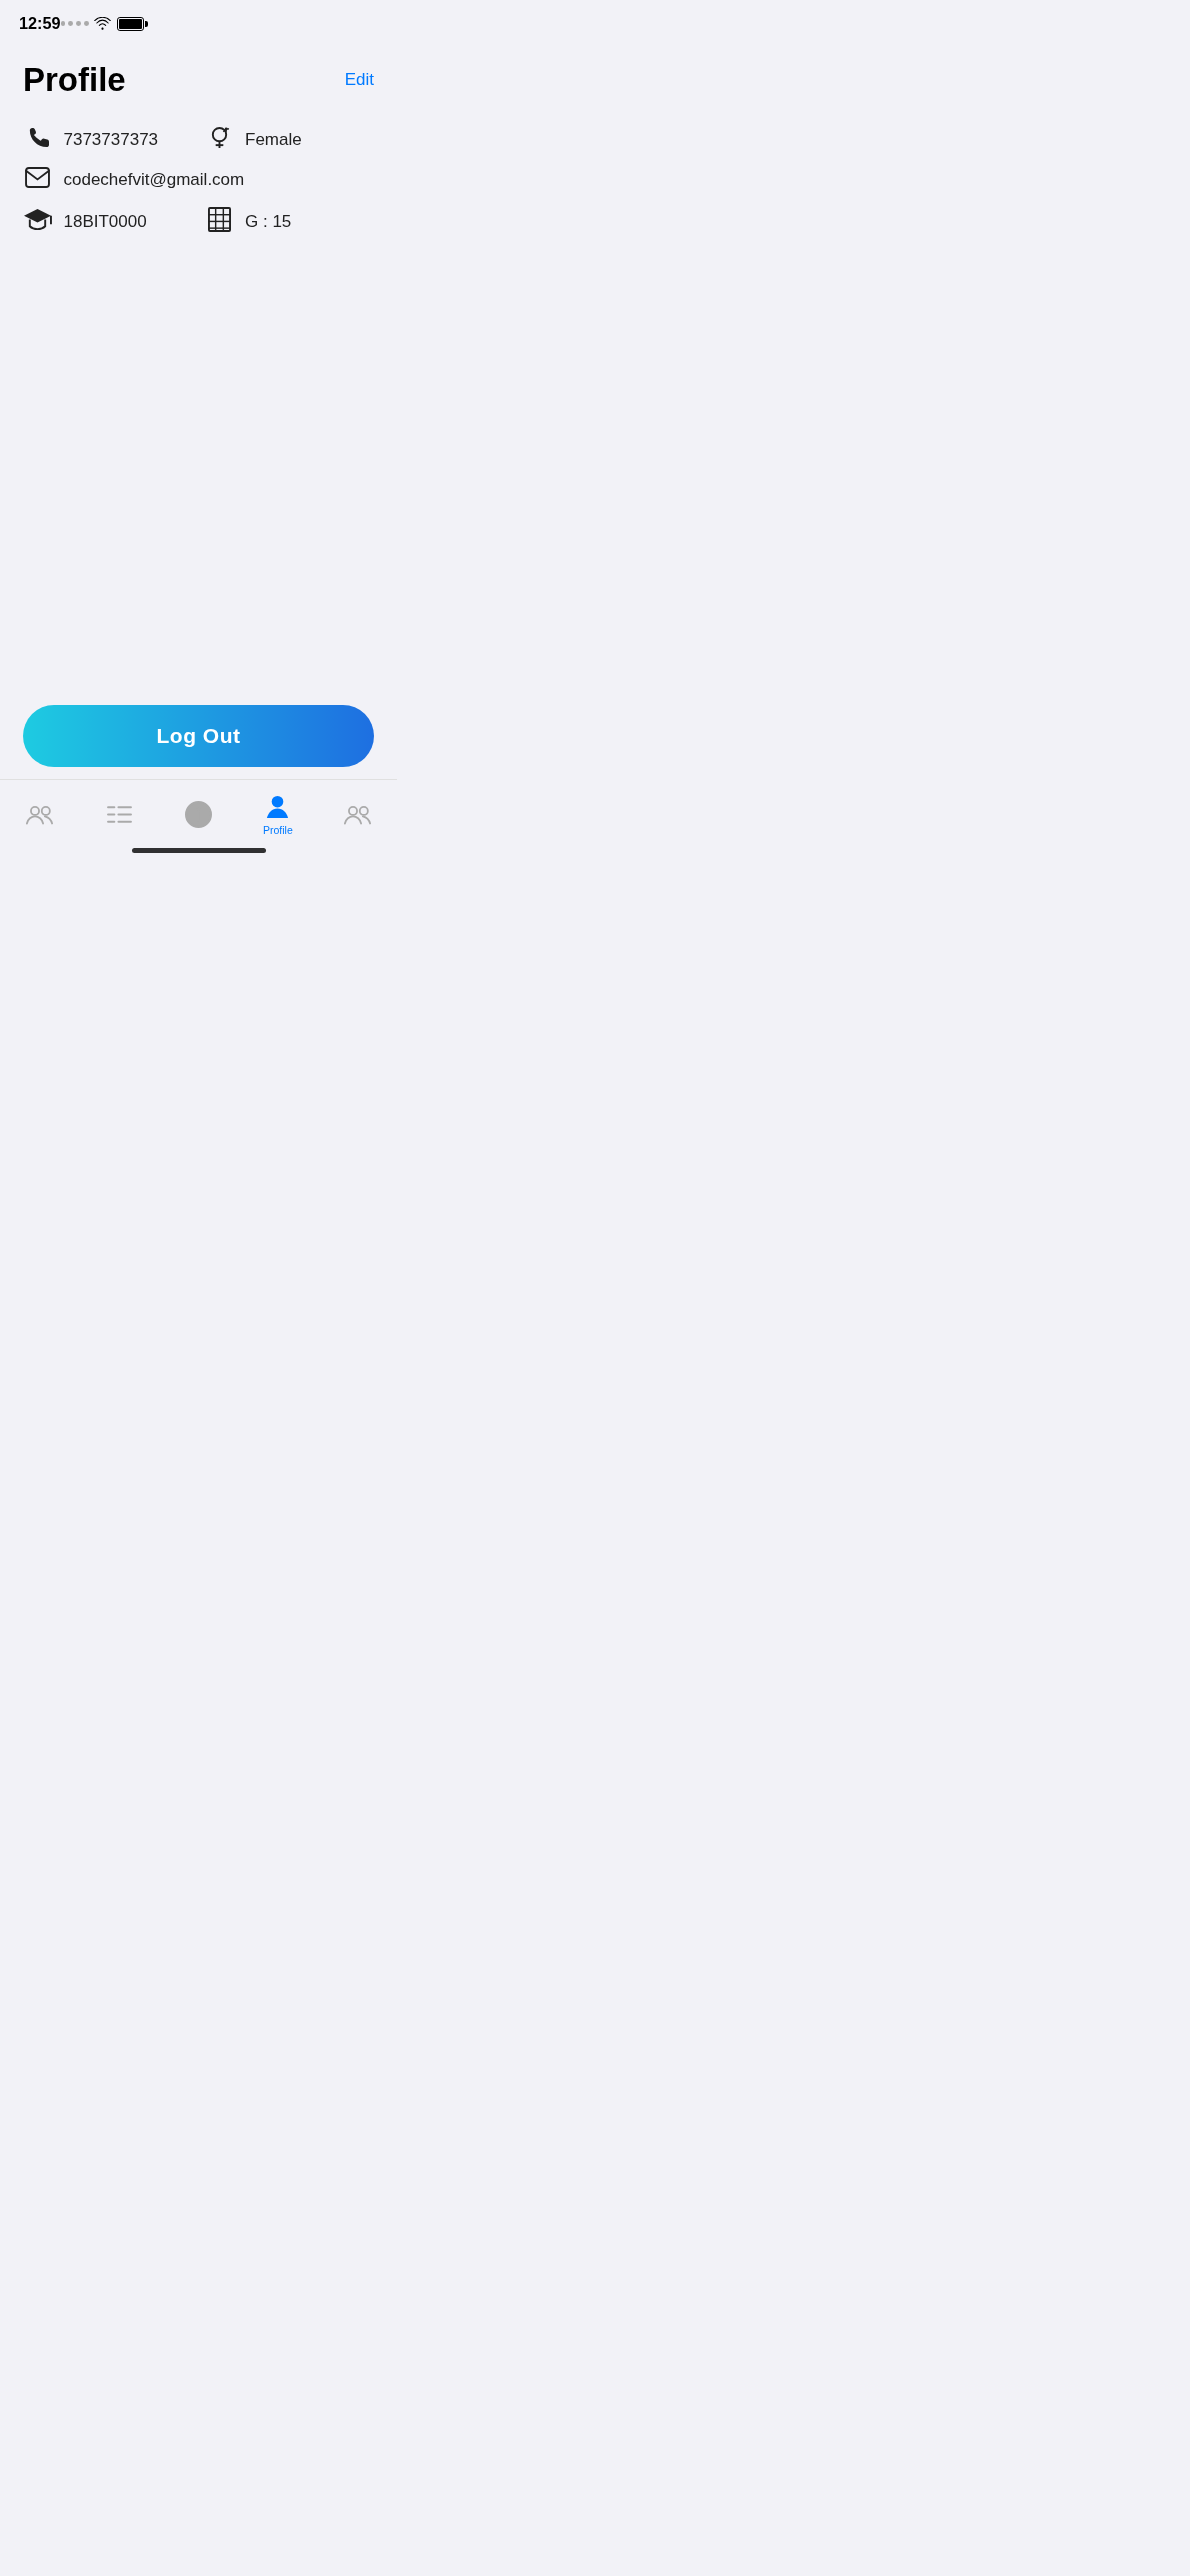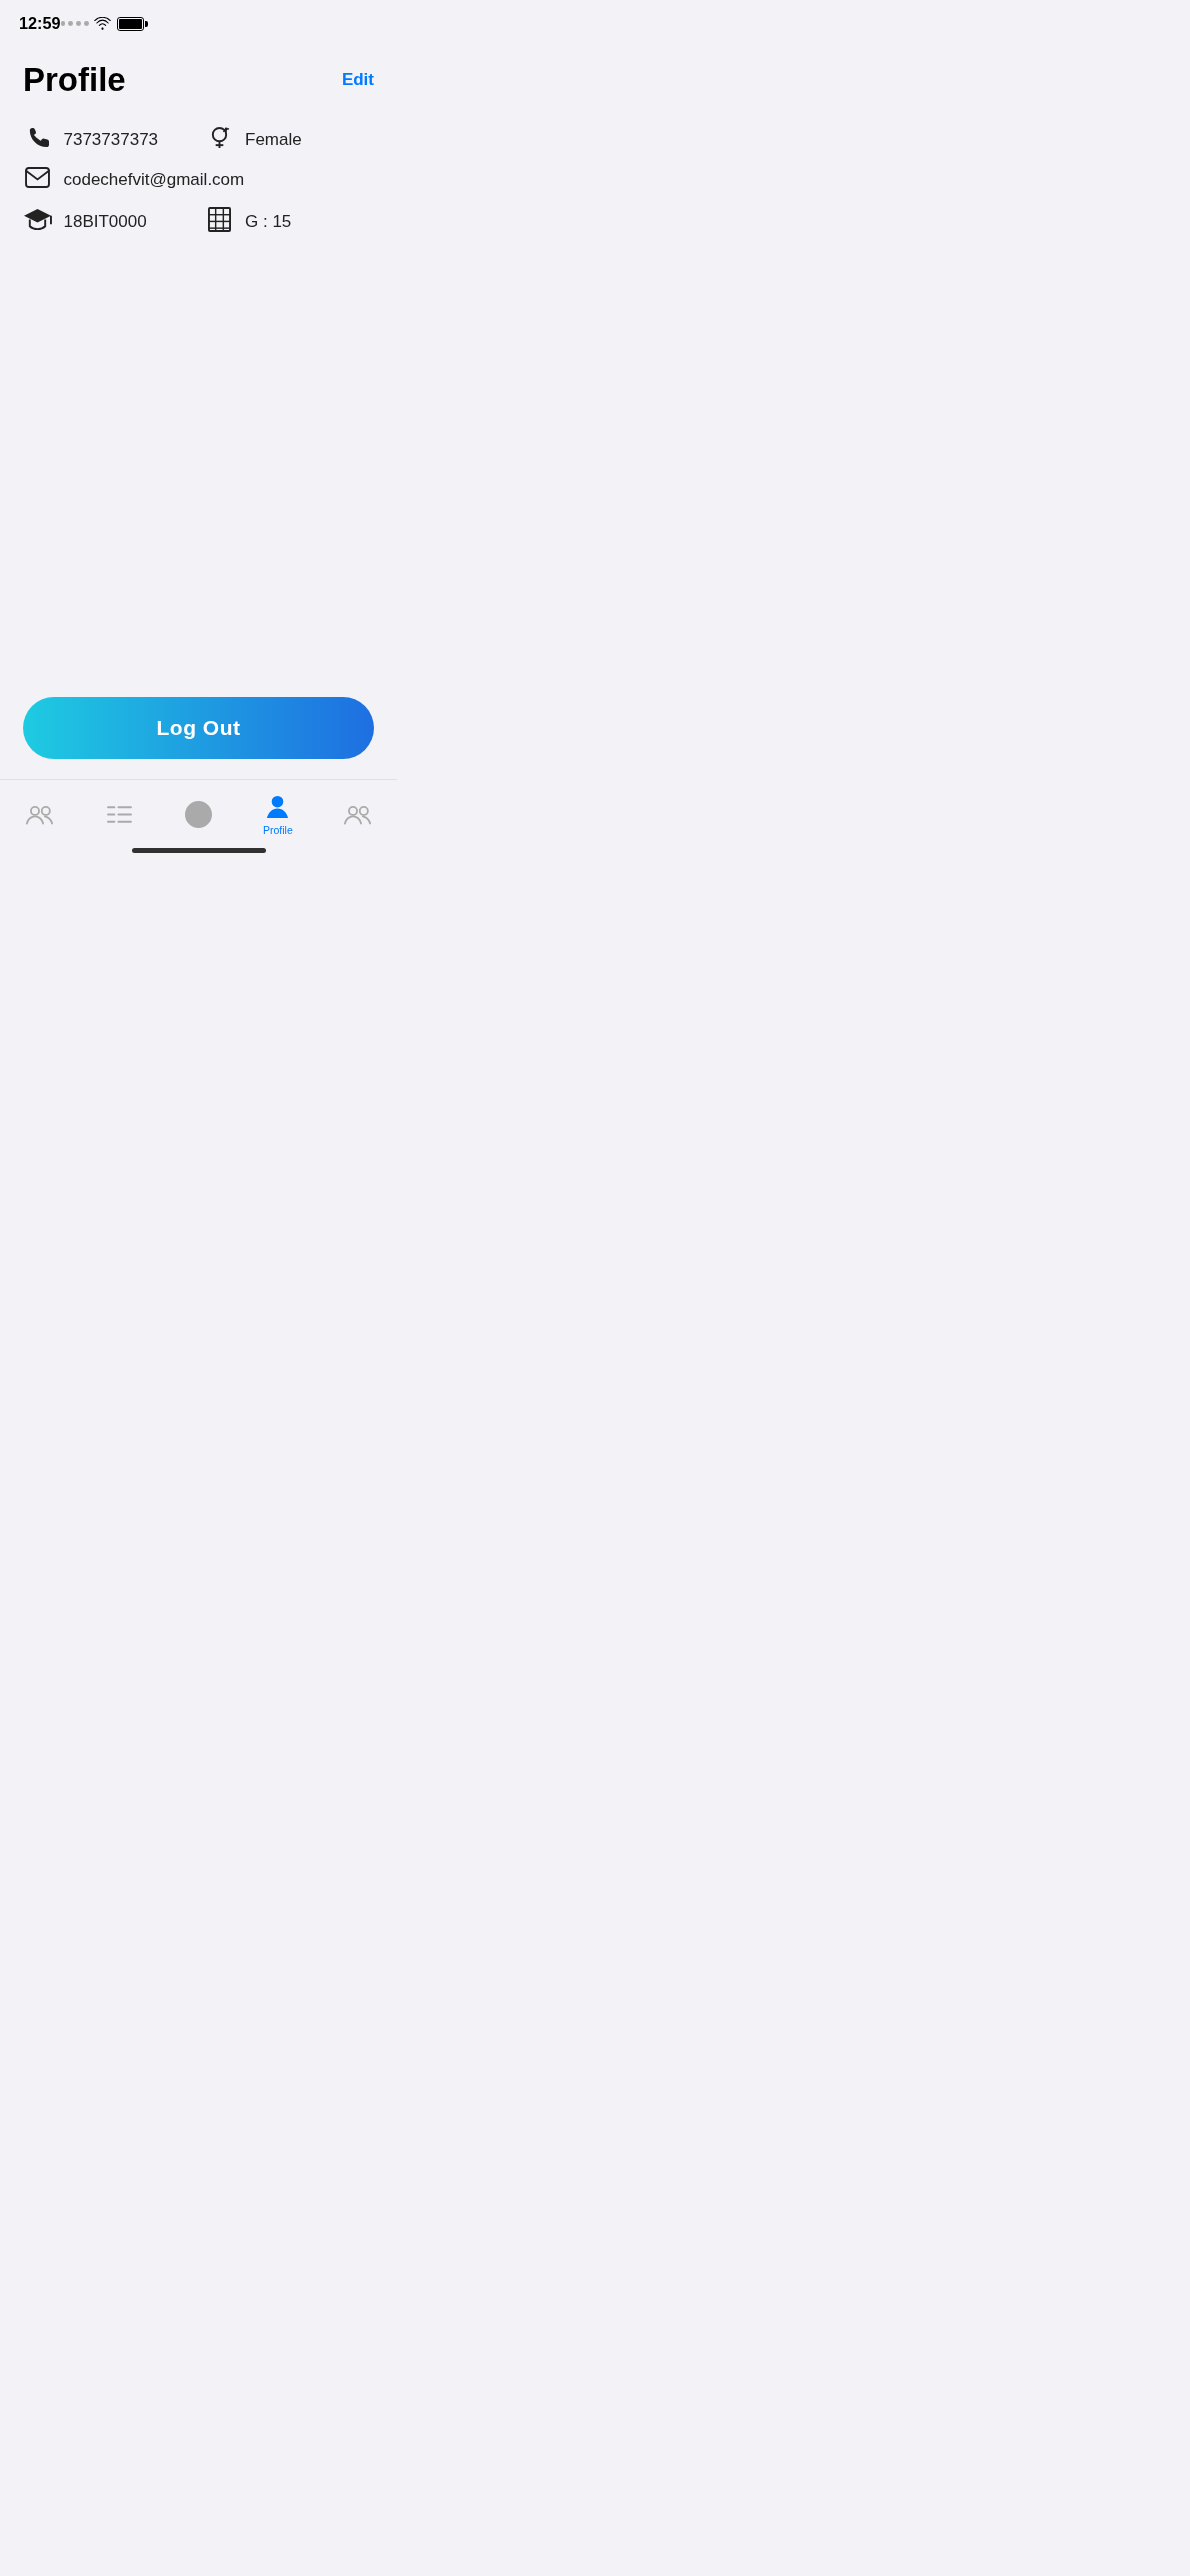--- a/index.html
+++ b/index.html
@@ -101,21 +101,21 @@
     }
 
     .page-title {
       font-size: 33px;
       font-weight: 700;
       color: #000;
     }
 
     .edit-button {
       font-size: 17px;
-      font-weight: 700;
+      font-weight: 400;
       color: #007aff;
       background: none;
       border: none;
       cursor: pointer;
       padding: 0;
     }
 
     
     .profile-section {
       margin-bottom: 9.6px;
@@ -169,21 +169,21 @@
 
     .info-text {
       font-size: 17px;
       color: #222;
       font-weight: 400;
     }
 
     
     .logout-container {
       position: absolute;
-      bottom: 100px;
+      bottom: 92px;
       left: 23px;
       right: 23px;
     }
 
     .logout-button {
       width: 100%;
       padding: 19px;
       border-radius: 48px;
       border: none;
       background: linear-gradient(to right, #1ecbe1, #1e6fe1);

